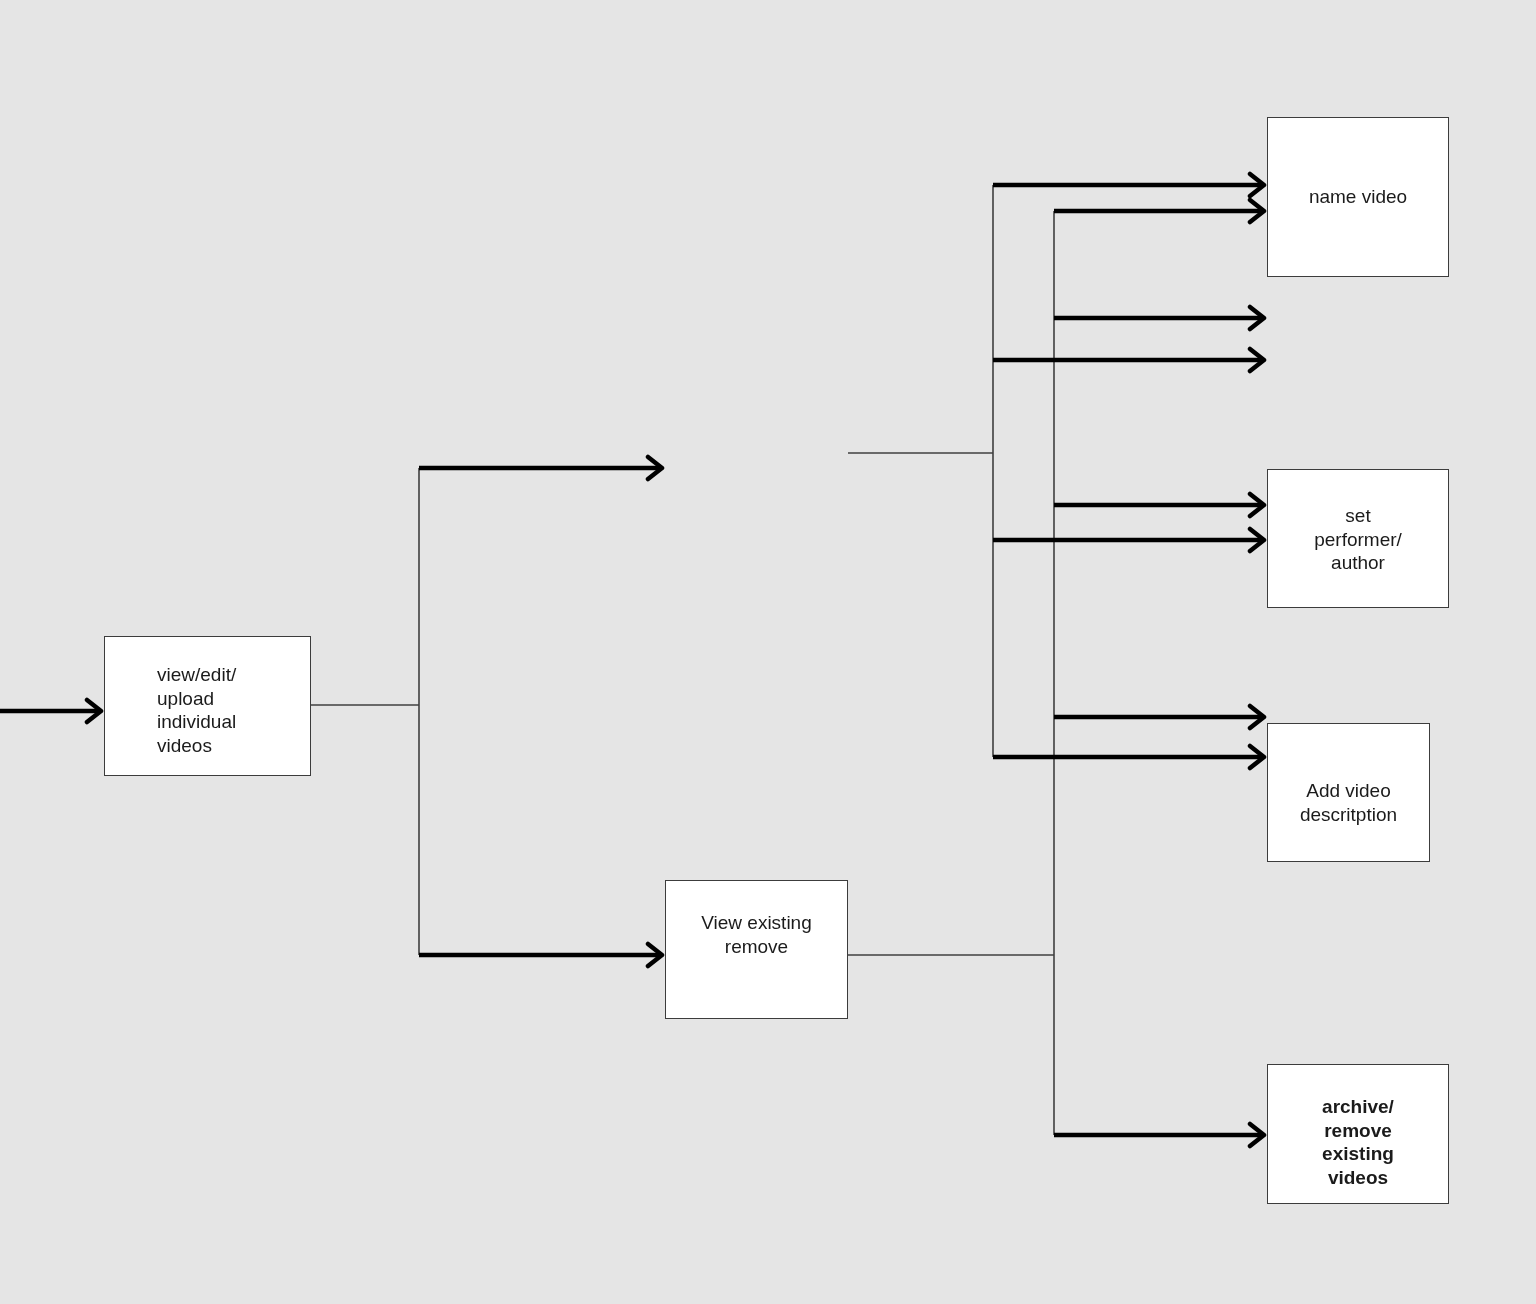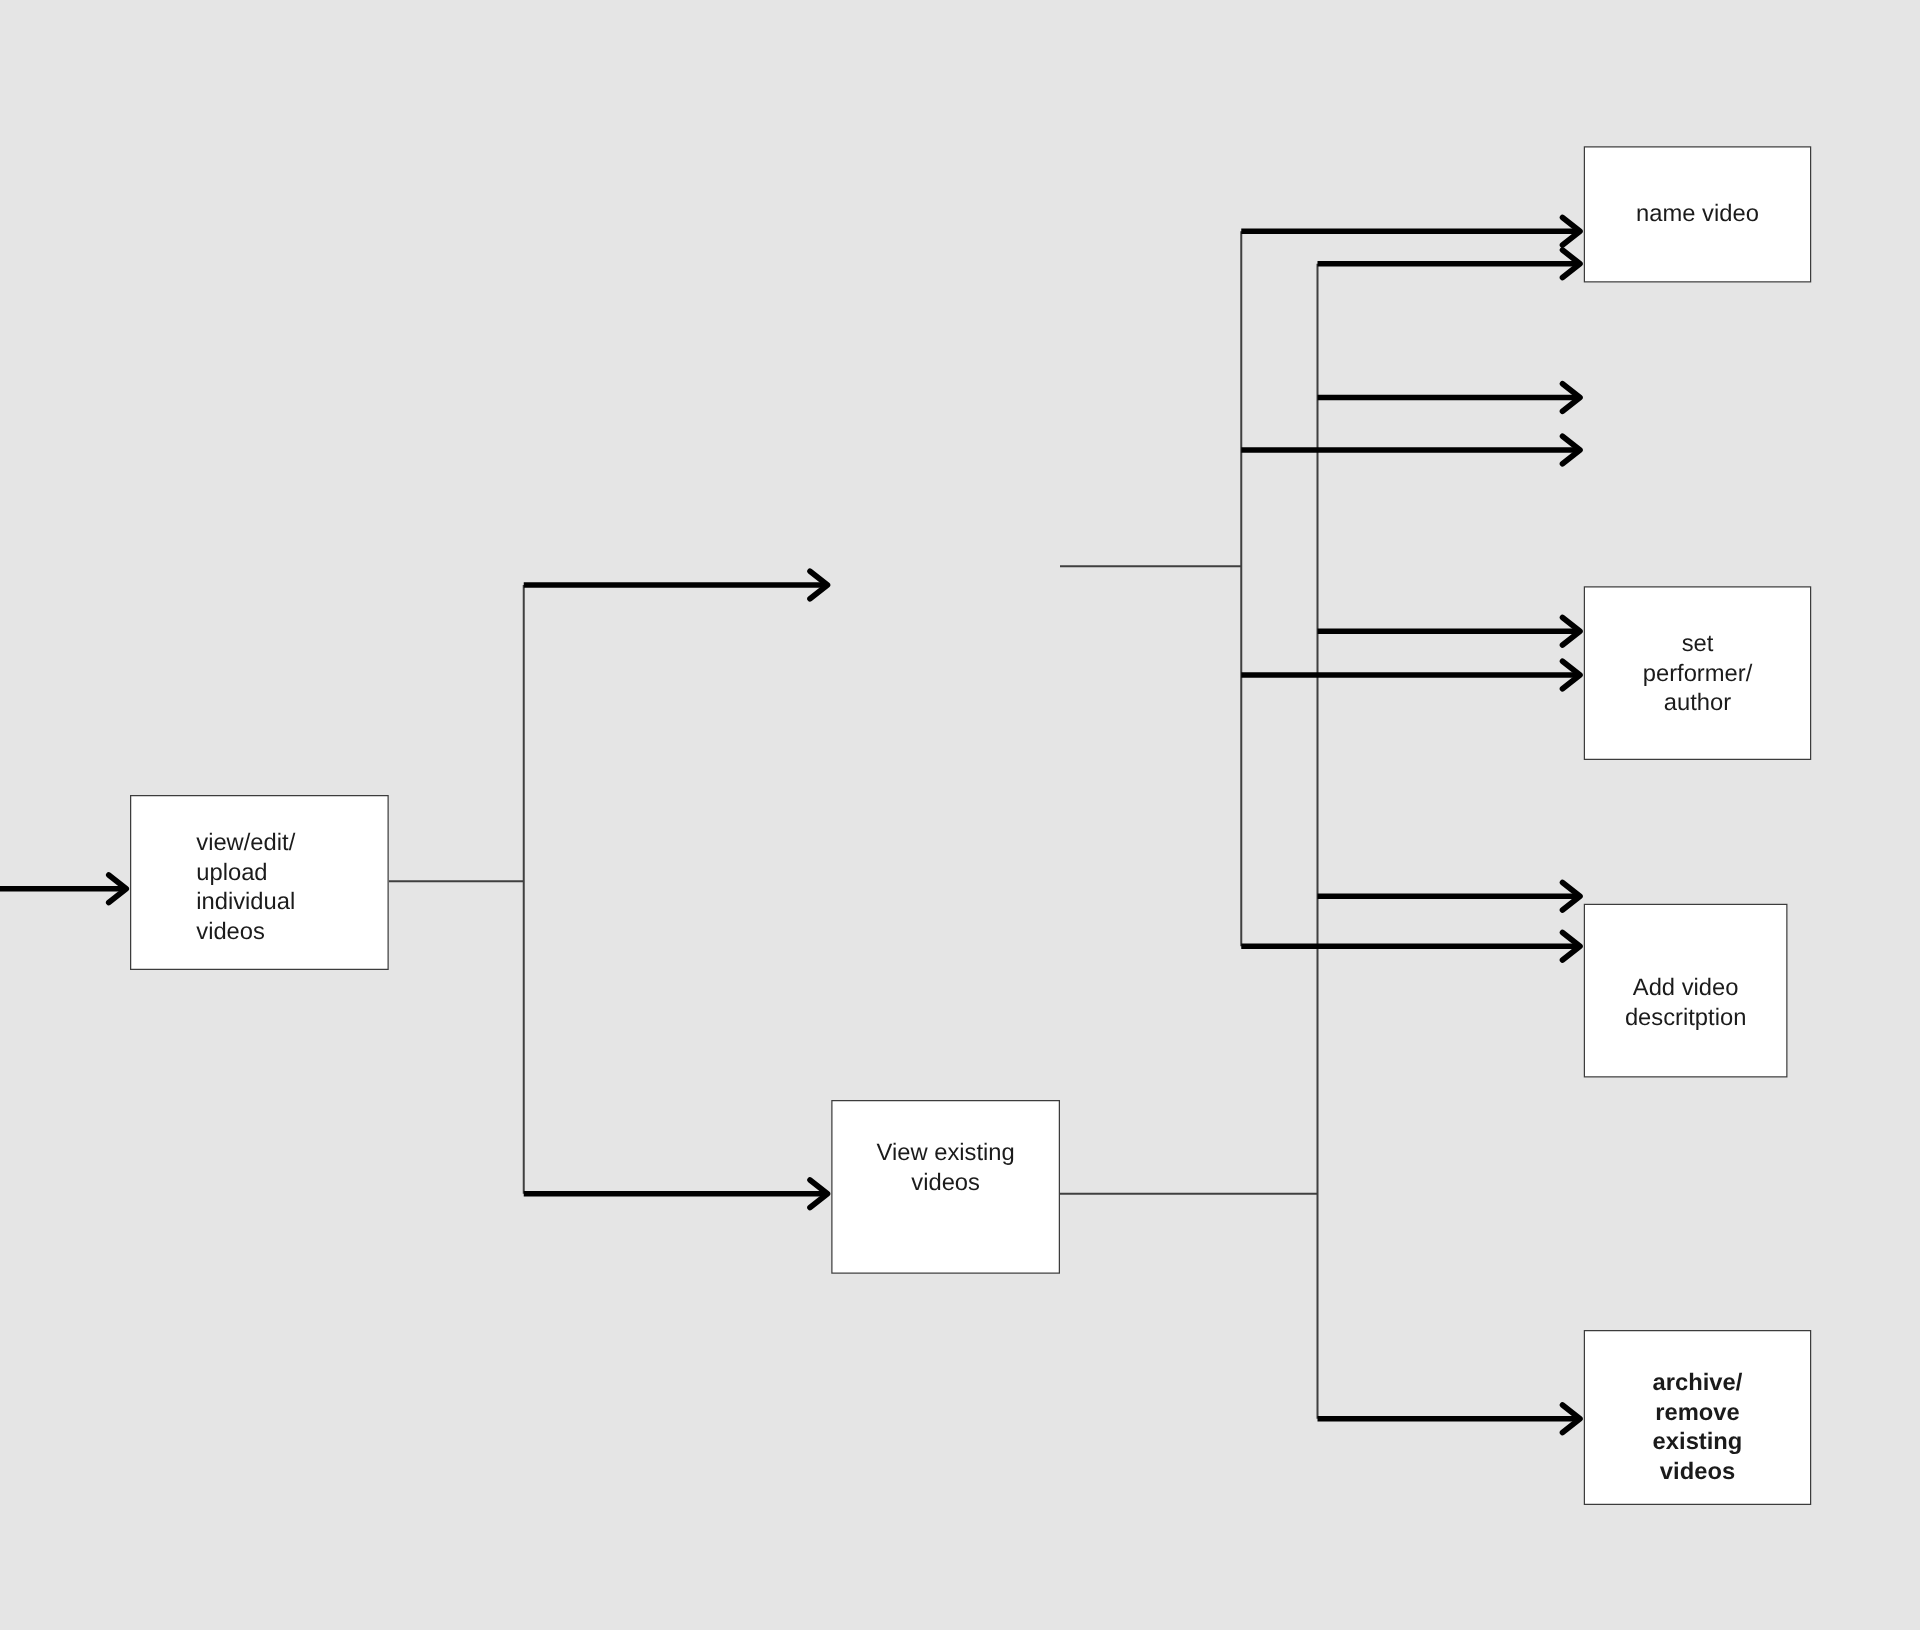--- a/index.html
+++ b/index.html
@@ -90,24 +90,24 @@
   <div class="node align-left" style="left:104px; top:636px; width:207px; height:140px;">
     <span class="node-label" style="transform:translateY(4px)">view/edit/
 upload
 individual
 videos</span>
   </div>
 
 
   <div class="node" style="left:665px; top:880px; width:183px; height:139px;">
     <span class="node-label" style="transform:translateY(-15px)">View existing
-videos</span>
+remove</span>
   </div>
 
-  <div class="node" style="left:1267px; top:117px; width:182px; height:109px;">
+  <div class="node" style="left:1267px; top:117px; width:182px; height:160px;">
     <span class="node-label">name video</span>
   </div>
 
 
   <div class="node" style="left:1267px; top:469px; width:182px; height:139px;">
     <span class="node-label" style="transform:translateY(1px)">set
 performer/
 author</span>
   </div>
 

